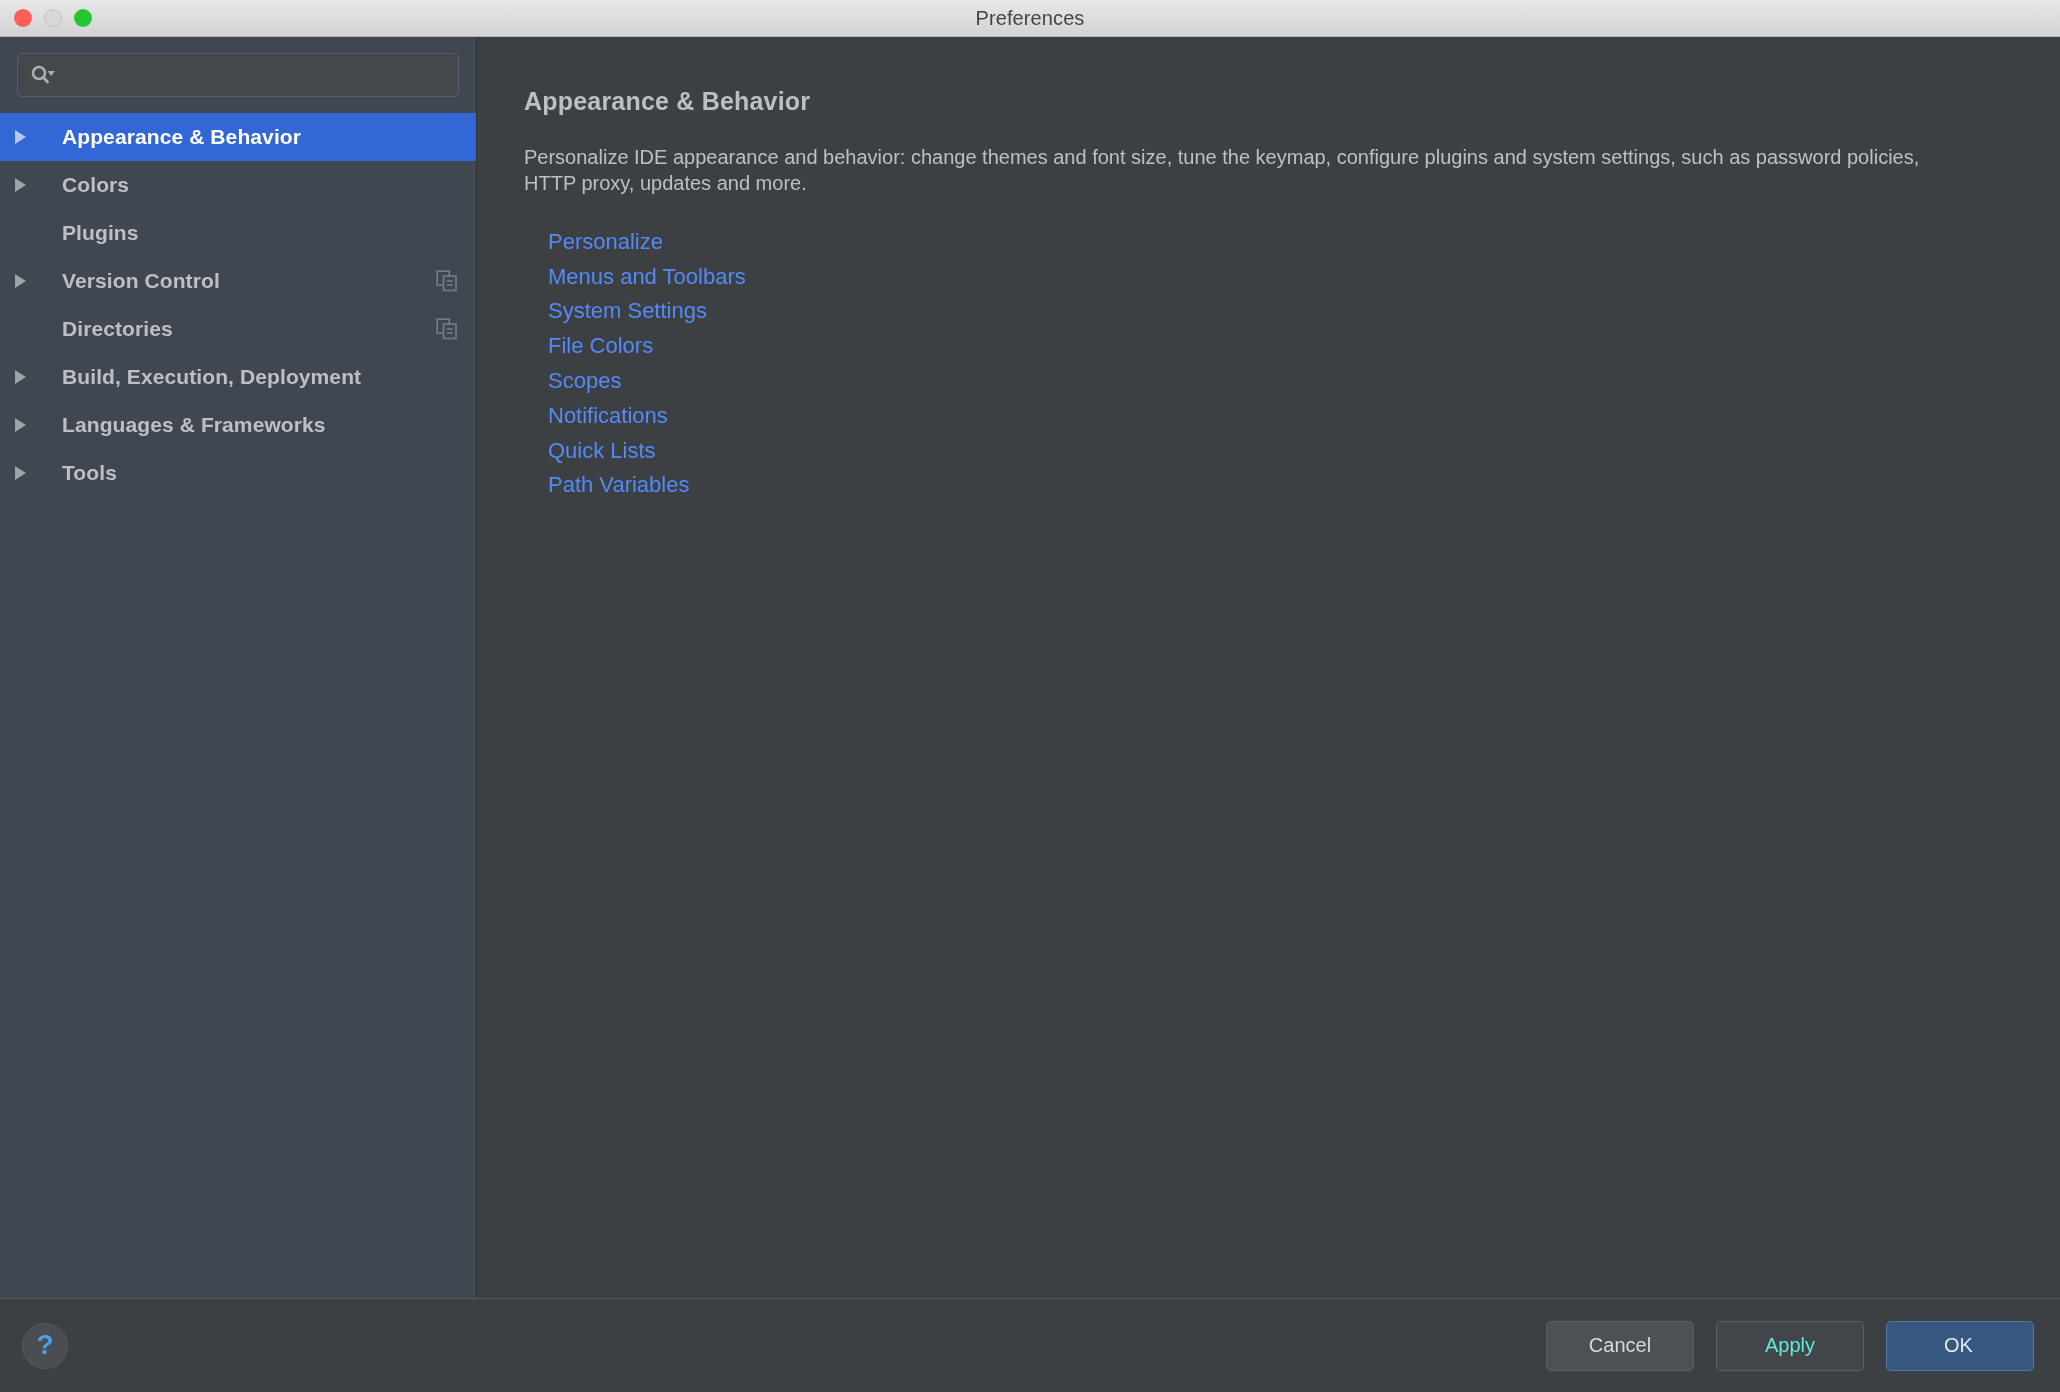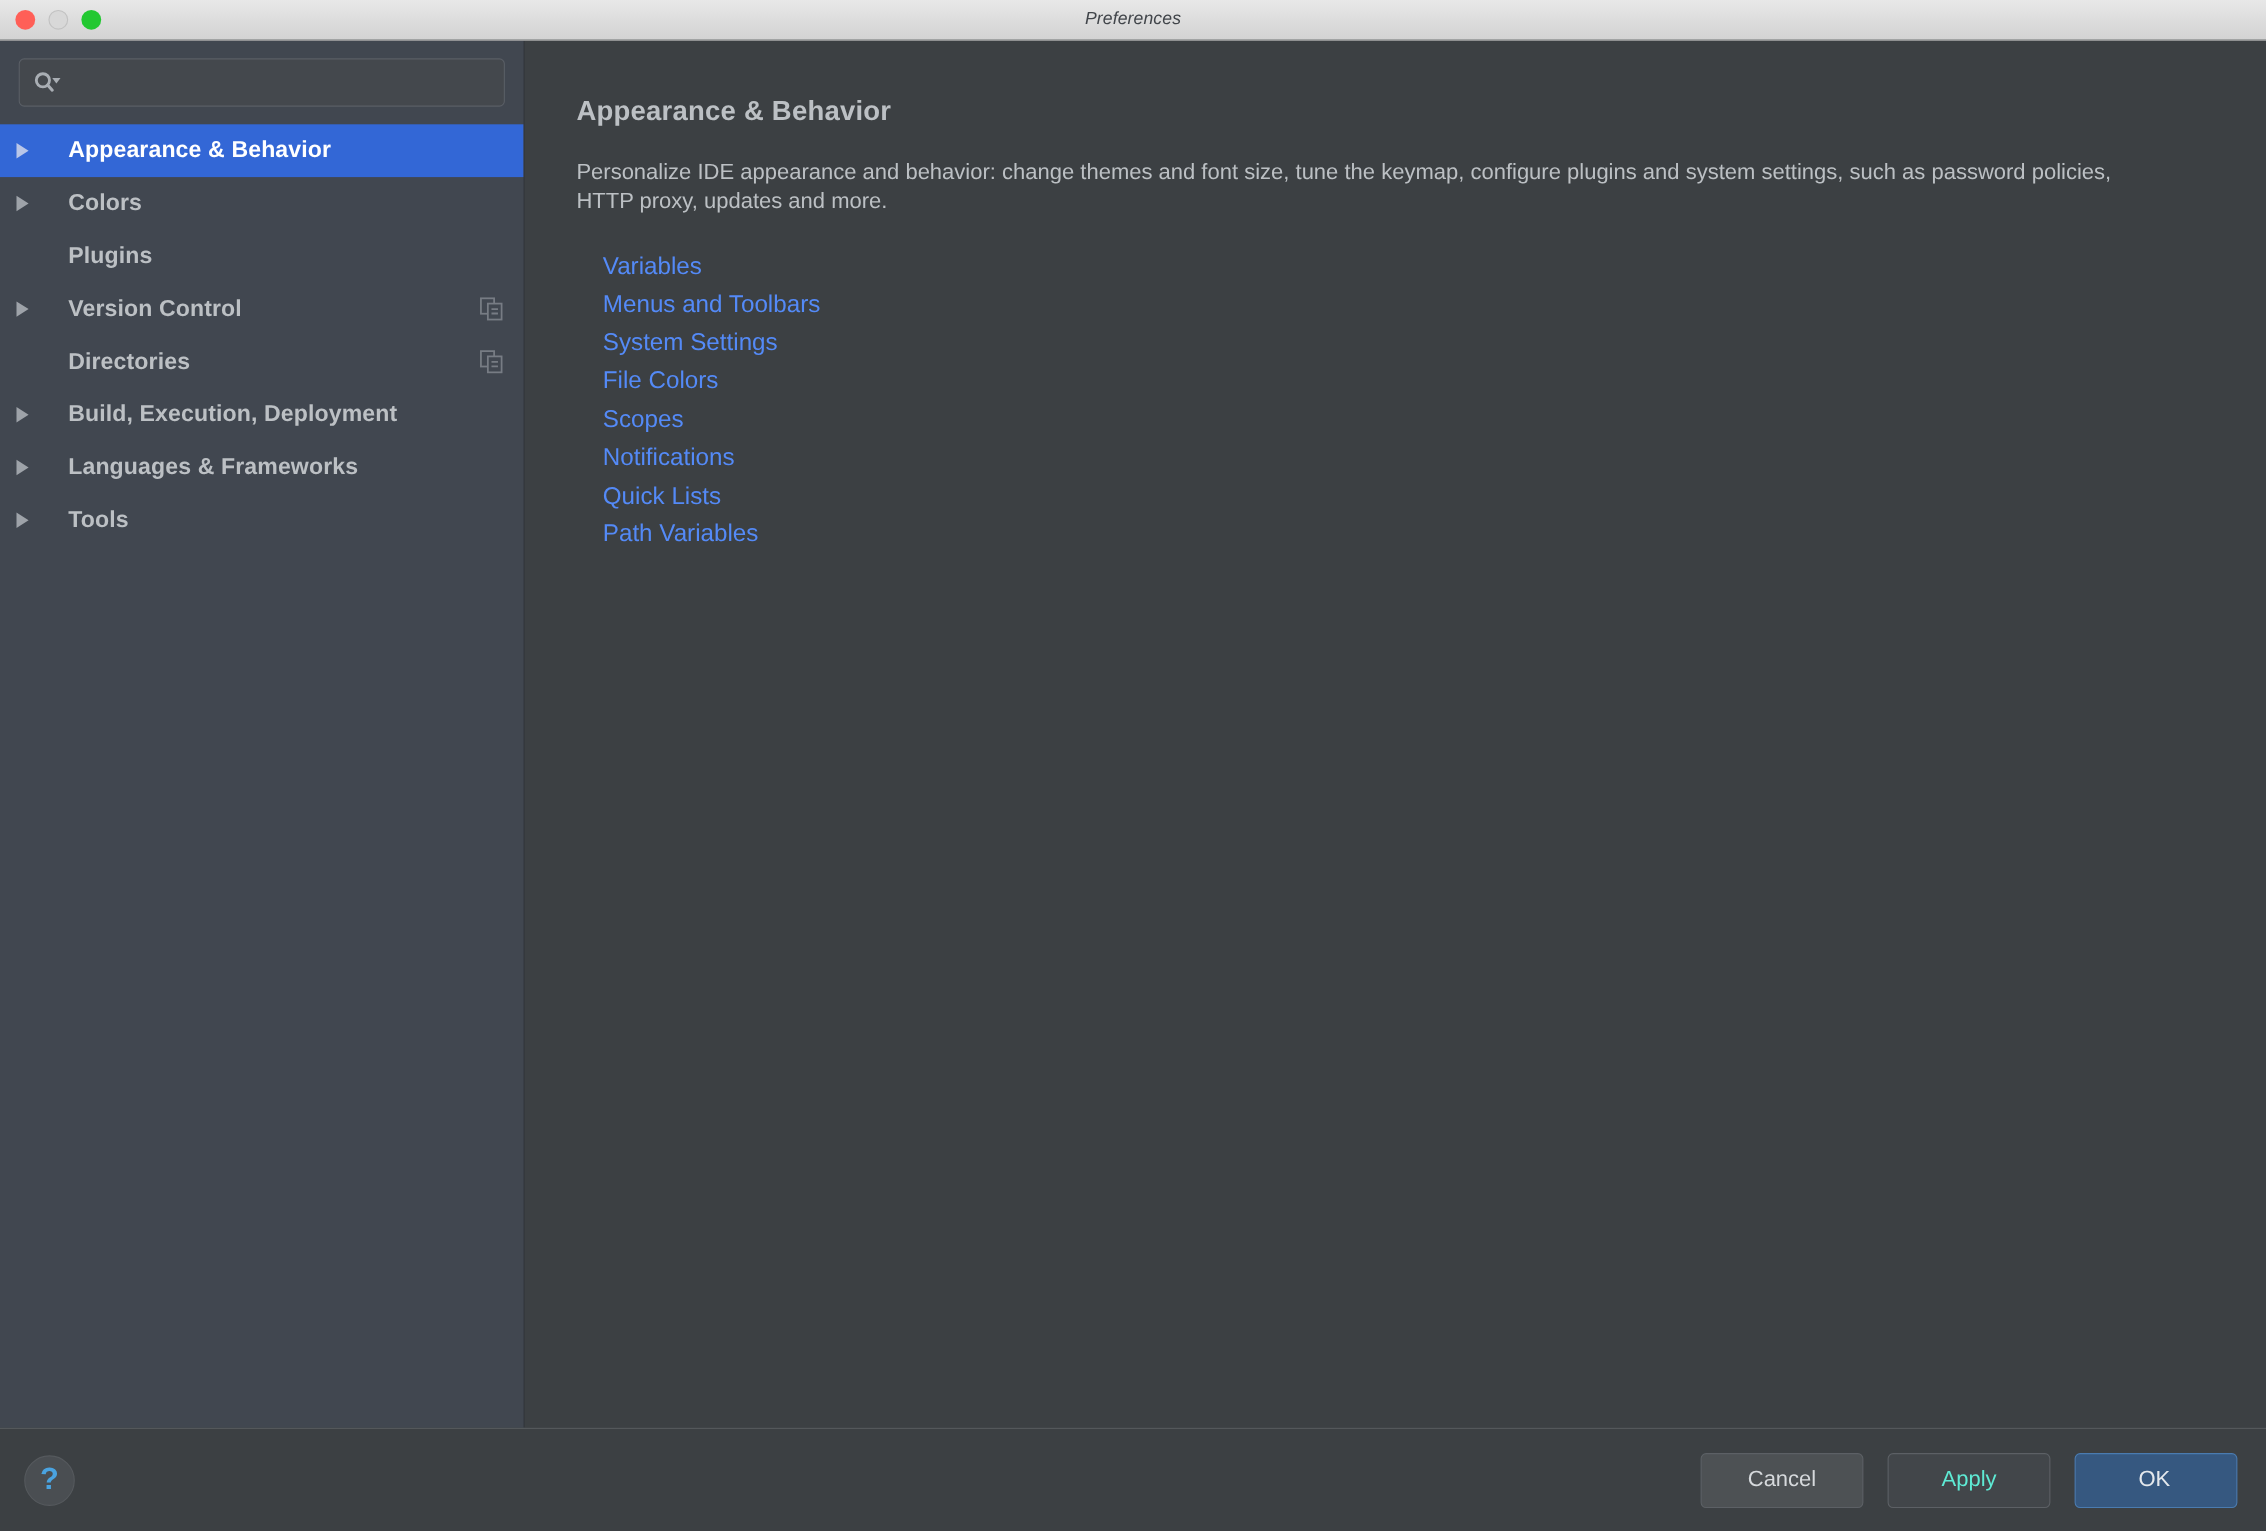--- a/index.html
+++ b/index.html
@@ -51,25 +51,24 @@
   .light.zoom   { background: #23c831; }
 
   .titlebar-title {
     position: absolute;
     left: 0;
     right: 0;
     top: 0;
     height: 36px;
     line-height: 36px;
     text-align: center;
-    font-size: 16px;
+    font-size: 20px;
     color: #41454a;
     letter-spacing: 0.1px;
     pointer-events: none;
-    font-style: italic;
   }
 
   
   .content {
     flex: 1 1 auto;
     display: flex;
     min-height: 0;
   }
 
   
@@ -363,21 +362,21 @@
             <div class="tree-indent"></div>
             <span class="tree-label">Tools</span>
           </div>
         </div>
     </div>
 
     <div class="main">
       <div class="panel-title">Appearance &amp; Behavior</div>
       <div class="panel-desc">Personalize IDE appearance and behavior: change themes and font size, tune the keymap, configure plugins and system settings, such as password policies, HTTP proxy, updates and more.</div>
       <ul class="link-list" id="link-list">
-          <li><a class="link">Variables</a></li>
+          <li><a class="link">Personalize</a></li>
           <li><a class="link">Menus and Toolbars</a></li>
           <li><a class="link">System Settings</a></li>
           <li><a class="link">File Colors</a></li>
           <li><a class="link">Scopes</a></li>
           <li><a class="link">Notifications</a></li>
           <li><a class="link">Quick Lists</a></li>
           <li><a class="link">Path Variables</a></li>
         </ul>
     </div>
 

